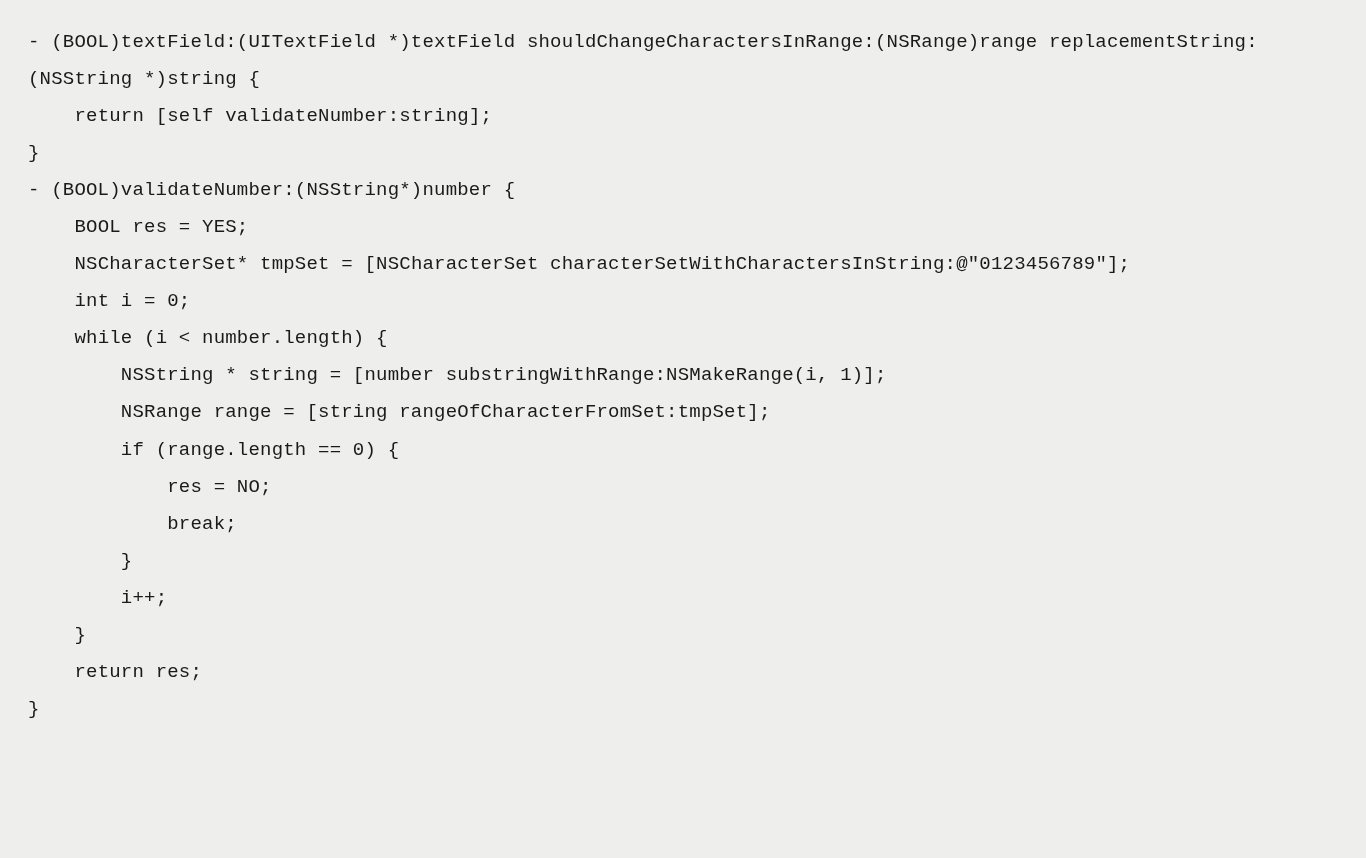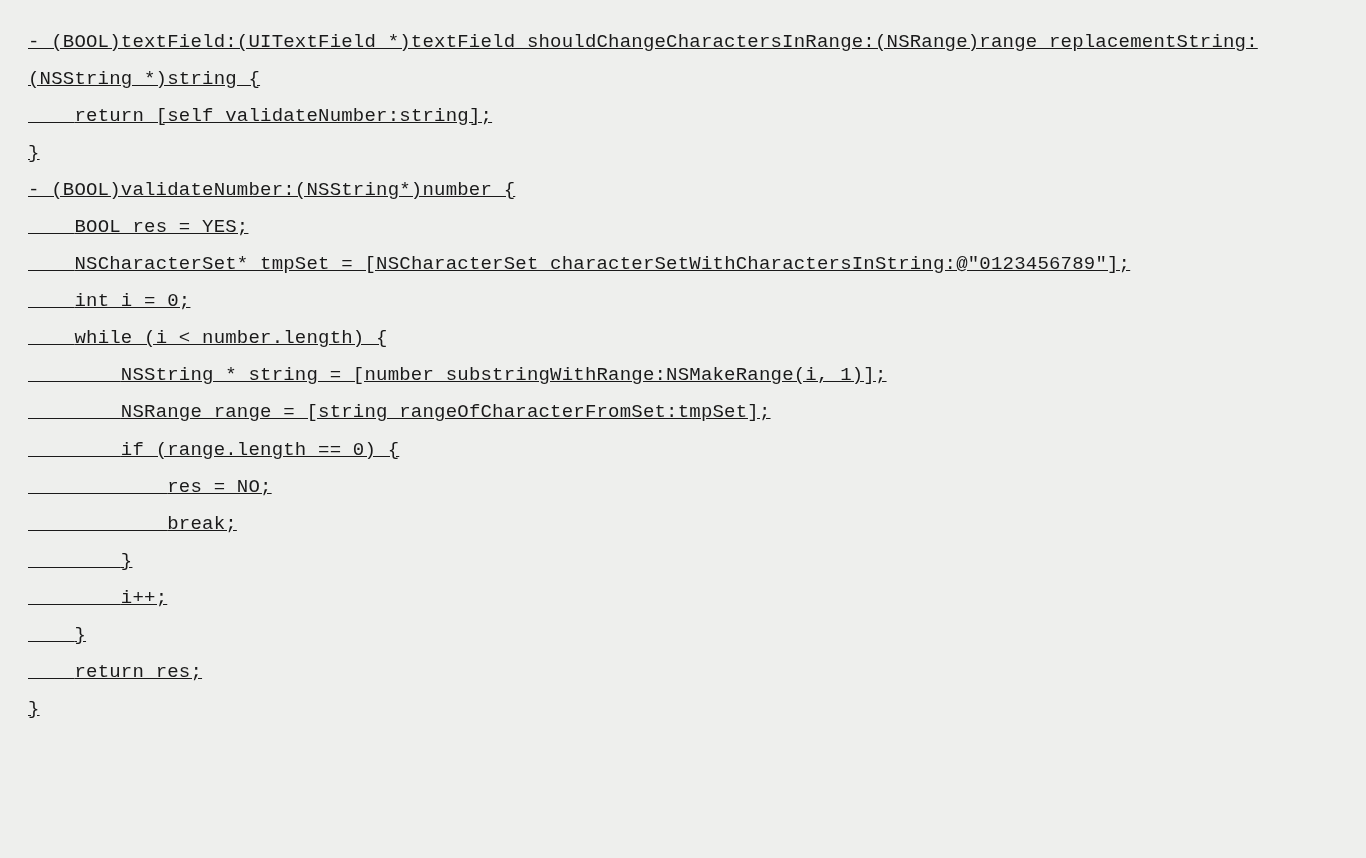--- a/index.html
+++ b/index.html
@@ -22,19 +22,18 @@
     pre {
       white-space: pre-wrap;
       word-wrap: break-word;
       font-family: inherit;
     }
     .code-block {
       display: block;
     }
     .code-line {
       display: block;
-      text-decoration: underline;
     }
   </style>
 </head>
 <body>
 
 <pre class="code-block"><span class="code-line">- (BOOL)textField:(UITextField *)textField shouldChangeCharactersInRange:(NSRange)range replacementString:(NSString *)string {</span><span class="code-line">    return [self validateNumber:string];</span><span class="code-line">}</span><span class="code-line"></span><span class="code-line">- (BOOL)validateNumber:(NSString*)number {</span><span class="code-line">    BOOL res = YES;</span><span class="code-line">    NSCharacterSet* tmpSet = [NSCharacterSet characterSetWithCharactersInString:@"0123456789"];</span><span class="code-line">    int i = 0;</span><span class="code-line">    while (i &lt; number.length) {</span><span class="code-line">        NSString * string = [number substringWithRange:NSMakeRange(i, 1)];</span><span class="code-line">        NSRange range = [string rangeOfCharacterFromSet:tmpSet];</span><span class="code-line">        if (range.length == 0) {</span><span class="code-line">            res = NO;</span><span class="code-line">            break;</span><span class="code-line">        }</span><span class="code-line">        i++;</span><span class="code-line">    }</span><span class="code-line">    return res;</span><span class="code-line">}</span></pre>
 
 </body></html>

